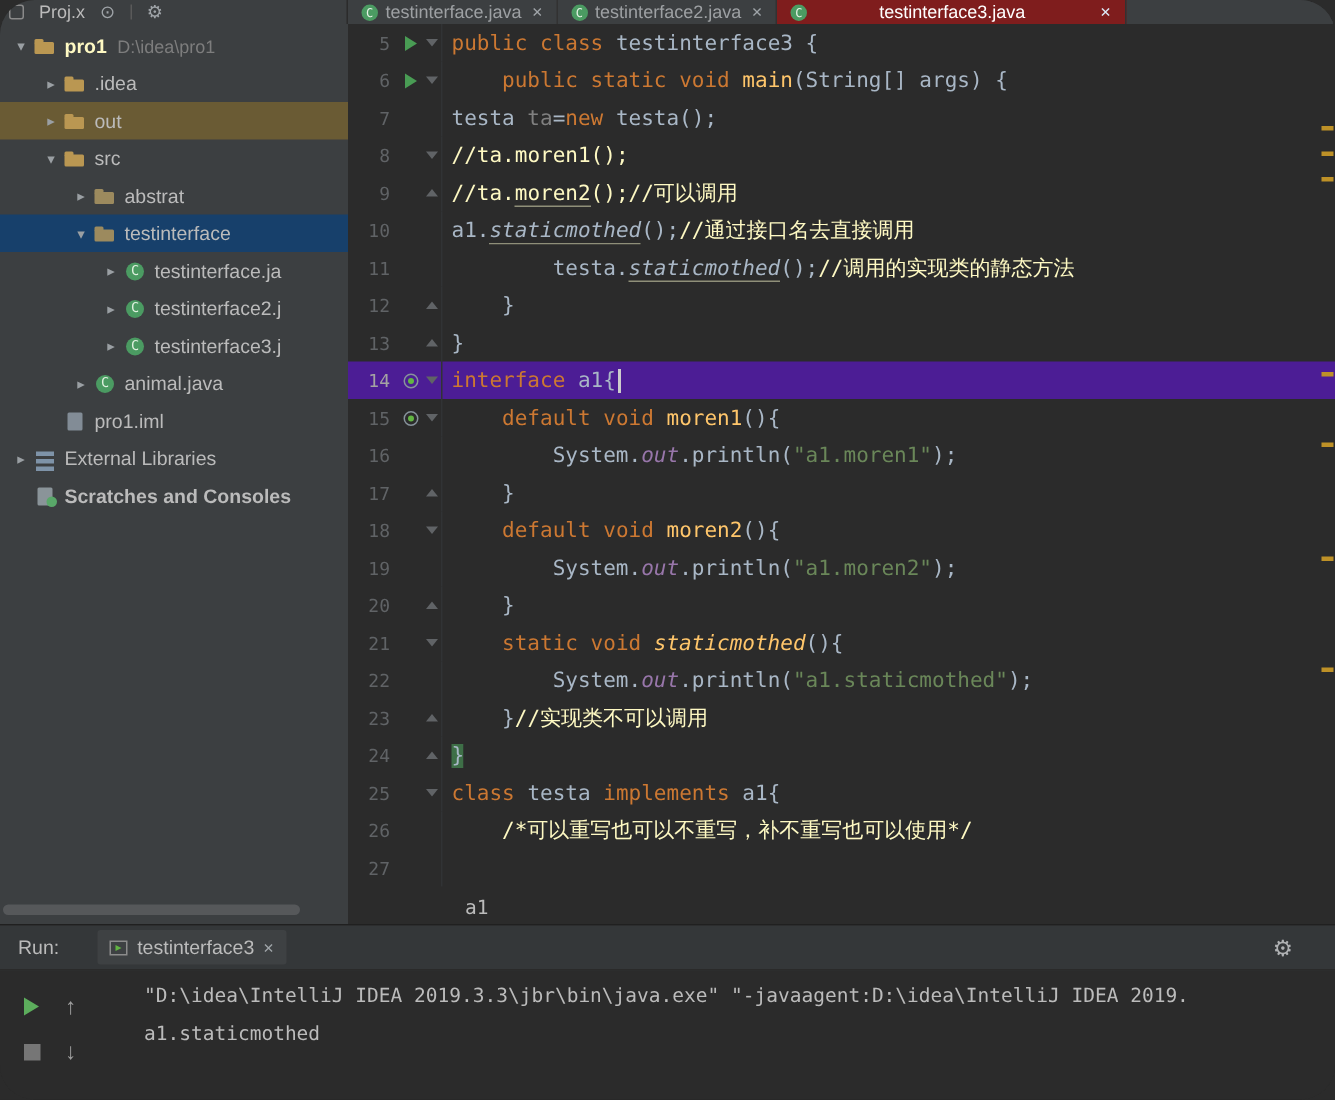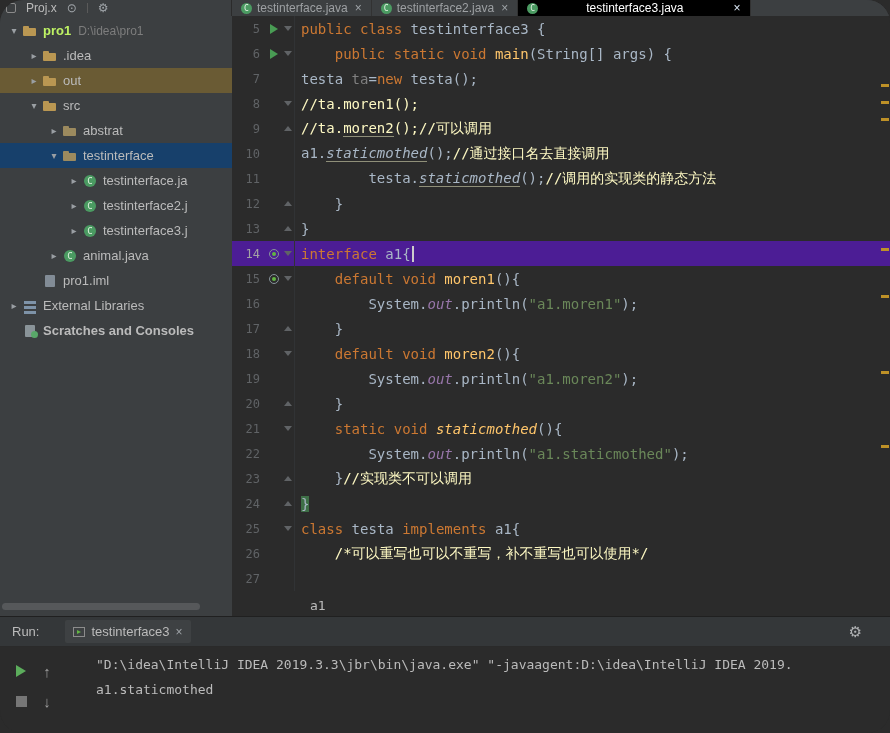--- a/index.html
+++ b/index.html
@@ -9,35 +9,35 @@
 
   
   .topbar { position:absolute; top:0; left:0; width:890px; height:16px; background:#3C3F41; display:flex; }
   .proj-header { width:232px; flex:none; display:flex; align-items:center; gap:10px; padding-left:6px; color:#BBBBBB; font-size:12px; border-right:1px solid #2B2B2B; }
   .pj-icon { width:10px; height:10px; border:1px solid #8A8A8A; border-radius:2px; flex:none; }
   .pj-title { color:#BBBBBB; }
   .pj-ic { color:#9FA4A8; font-size:12px; line-height:14px; }
   .pj-div { width:1px; height:10px; background:#5A5A5A; }
   .tabs { flex:1; display:flex; background:#3C3F41; }
   .tab { display:flex; align-items:center; gap:5px; padding:0 9px; font-size:12px; color:#9DA0A3; border-right:1px solid #323232; height:16px; white-space:nowrap; }
-  .tab.active { background:#000000; color:#FFFFFF;gap:48px; }
+  .tab.active { background:#7f1d1d; color:#FFFFFF;gap:48px; }
   .class-ball { width:11px; height:11px; border-radius:50%; background:#4B9B62; flex:none; position:relative; }
   .class-ball::after { content:"C"; position:absolute; left:0; top:0; width:11px; height:11px; color:#E6F2E6; font-size:8px; line-height:11px; text-align:center; font-family:"DejaVu Sans Mono",monospace; }
   .tab .close { color:#9FA4A8; font-size:12px; margin-left:2px; }
   .tab.active .close { color:#DCE8F6; }
 
   
   .main { position:absolute; top:16px; left:0; width:890px; height:600px; display:flex; }
   .project-panel { width:232px; flex:none; height:600px; background:#3C3F41; position:relative; overflow:hidden; }
   .tree { padding-top:2px; }
   .tree-row { height:25px; display:flex; align-items:center; font-size:13px; color:#BBBBBB; white-space:nowrap; overflow:hidden; }
   .tree-row.hl-blue { background:#17406B; }
   .tree-row.hl-brown { background:#6A5B34; }
   .tree-row .arrow { width:16px; flex:none; text-align:center; color:#9A9FA3; font-size:10px; }
-  .lbl-bold { font-weight:bold; color:#bef264; }
+  .lbl-bold { font-weight:bold; color:#fef9c3; }
   .path { color:#7D7D7D; margin-left:7px; font-size:12px; }
   .ic { width:16px; height:16px; flex:none; margin-right:5px; position:relative; }
   .ic.folder::before { content:""; position:absolute; left:1px; top:5px; width:13px; height:8px; background:#BA9752; border-radius:1px; }
   .ic.folder::after { content:""; position:absolute; left:1px; top:3px; width:6px; height:3px; background:#BA9752; border-radius:1px 1px 0 0; }
   .ic.package::before { content:""; position:absolute; left:1px; top:5px; width:13px; height:8px; background:#9C8A5E; border-radius:1px; }
   .ic.package::after { content:""; position:absolute; left:1px; top:3px; width:6px; height:3px; background:#9C8A5E; border-radius:1px 1px 0 0; }
   .ic.class::before { content:"C"; position:absolute; left:2px; top:2px; width:12px; height:12px; border-radius:50%; background:#4B9B62; color:#DFF0DF; font-size:9px; line-height:12px; text-align:center; font-family:"DejaVu Sans Mono",monospace; }
   .ic.file::before { content:""; position:absolute; left:3px; top:2px; width:10px; height:12px; background:#9AA7B3; border-radius:1px; opacity:.75; }
   .ic.lib::before { content:""; position:absolute; left:2px; top:3px; width:12px; height:3px; background:#7E93A8; box-shadow:0 5px 0 #7E93A8, 0 10px 0 #7E93A8; }
   .ic.scratch::before { content:""; position:absolute; left:3px; top:2px; width:10px; height:12px; background:#8A9499; border-radius:1px; }

